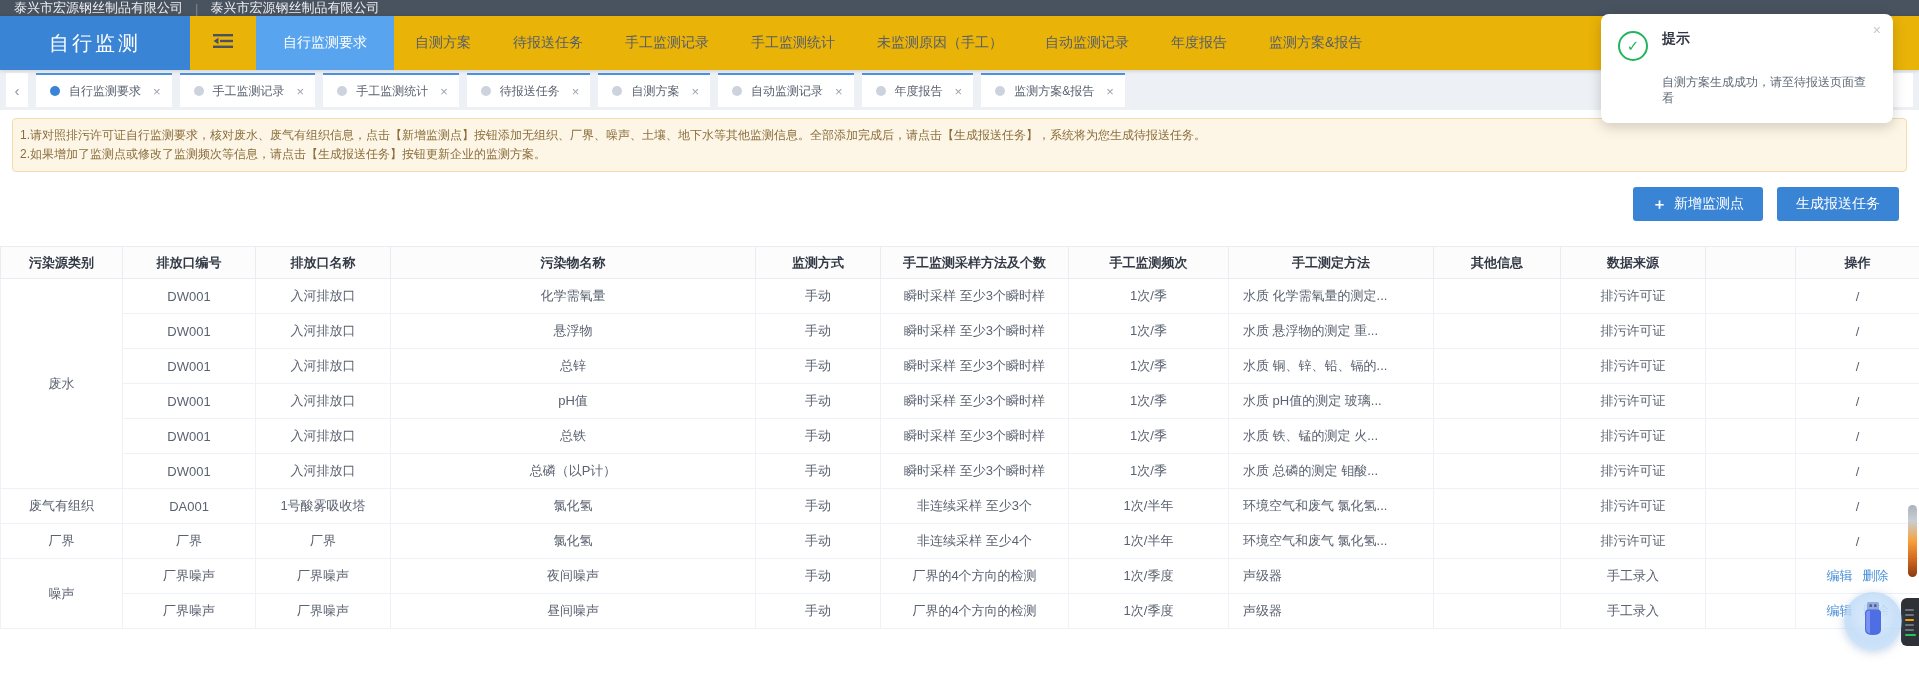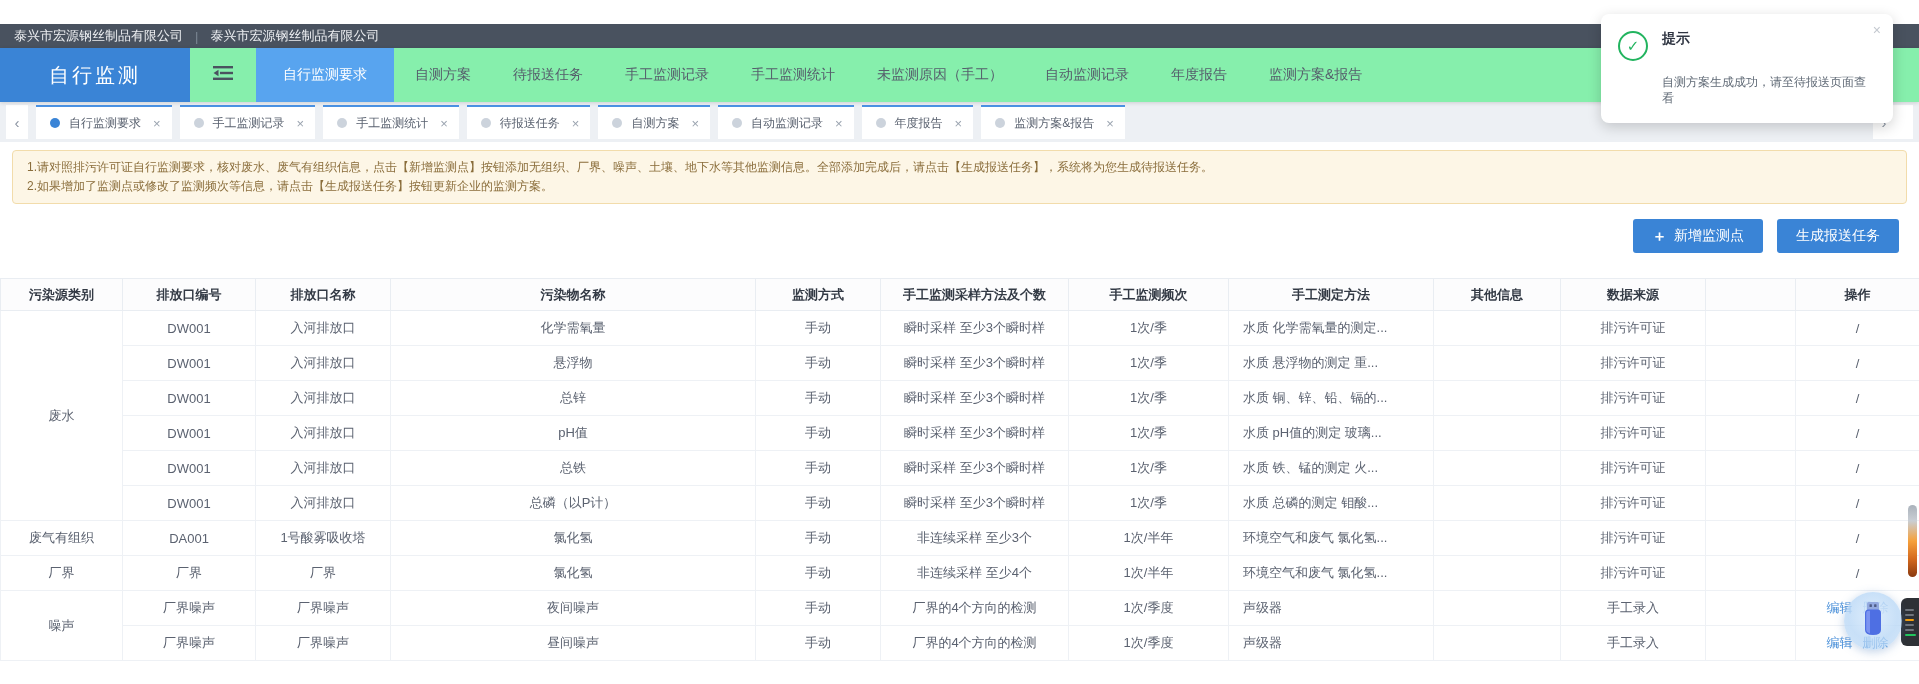--- a/index.html
+++ b/index.html
@@ -1,43 +1,43 @@
 <!DOCTYPE html>
 <html><head>
 <meta charset="utf-8">
 <style>
   * { box-sizing: border-box; margin: 0; padding: 0; }
   html,body { background:#fff; }
   body { font-family:"Liberation Sans","DejaVu Sans",sans-serif; }
   .page { position:relative; width:1919px; height:684px; background:#fff; overflow:hidden; }
 
   
-  .topbar { height:24px; background:#49525f; display:flex; align-items:center; padding:0 14px; gap:12px; font-size:13px; color:#edeff2;margin-top:24px; }
+  .topbar { height:16px; background:#49525f; display:flex; align-items:center; padding:0 14px; gap:12px; font-size:13px; color:#edeff2; }
   .topbar .sep { color:#7d8794; }
 
   
-  .navbar { height:54px; display:flex; align-items:stretch; background:#86efac; box-shadow:0 1px 4px rgba(0,0,0,.14); position:relative; z-index:5; }
+  .navbar { height:54px; display:flex; align-items:stretch; background:#eab308; box-shadow:0 1px 4px rgba(0,0,0,.14); position:relative; z-index:5; }
   .brand { width:190px; background:#3a84d6; color:#fff; font-size:20px; display:flex; align-items:center; justify-content:center; letter-spacing:3px; }
   .collapse { width:66px; display:flex; align-items:center; justify-content:center; cursor:pointer; }
   .nav-items { display:flex; align-items:stretch; }
   .nav-item { display:flex; align-items:center; padding:0 21px; font-size:14px; color:#555d6b; cursor:pointer; white-space:nowrap; }
   .nav-item.active { background:#58a4ef; color:#fff; padding:0 27px; }
 
   
   .tabbar { height:40px; background:#edf0f4; display:flex; align-items:center; padding:0 6px; position:relative; }
   .tab-chev { width:22px; height:34px; background:#fff; display:flex; align-items:center; justify-content:center; color:#8a93a1; font-size:15px; cursor:pointer; flex:none; }
   .tabs { display:flex; flex:1; margin:0 8px; gap:8px; overflow:hidden; }
   .tab { display:flex; align-items:center; gap:9px; height:34px; background:#fff; border-top:2px solid #4c93e4; padding:0 11px 0 14px; font-size:12px; color:#5a6270; cursor:pointer; white-space:nowrap; }
   .tab .dot { width:10px; height:10px; border-radius:50%; background:#ccd3dc; }
   .tab.active .dot { background:#3a84d6; }
   .tab .x { color:#9aa3af; font-size:13px; margin-left:3px; }
   .tabbar-endcap { width:18px; height:34px; background:#fff; flex:none; }
 
   
-  .notice { margin:8px 12px 0; background:#fdf6e6; border:1px solid #f2dcab; border-radius:4px; padding:7px 14px; font-size:12px; line-height:19px; color:#8a6d3b; }
+  .notice { margin:8px 12px 0; background:#fdf6e6; border:1px solid #f2dcab; border-radius:4px; padding:7px 7px; font-size:12px; line-height:19px; color:#8a6d3b; }
 
   
   .toolbar { display:flex; justify-content:flex-end; gap:14px; padding:15px 20px 9px; }
   .btn { height:34px; background:#3a84d6; color:#fff; border:none; border-radius:3px; font-size:14px; padding:0 19px; display:flex; align-items:center; gap:7px; cursor:pointer; }
   .btn .plus { font-size:15px; font-weight:700; }
 
   
   table { width:1919px; table-layout:fixed; border-collapse:collapse; margin-top:16px; }
   th { height:32px; font-size:13px; color:#333a45; font-weight:700; background:#fcfcfd; border:1px solid #e9edf2; padding:0 6px; white-space:nowrap; overflow:hidden; }
   td { height:35px; font-size:13px; color:#5b6270; text-align:center; border:1px solid #eef1f5; background:#fff; padding:0 8px; overflow:hidden; white-space:nowrap; text-overflow:ellipsis; }

